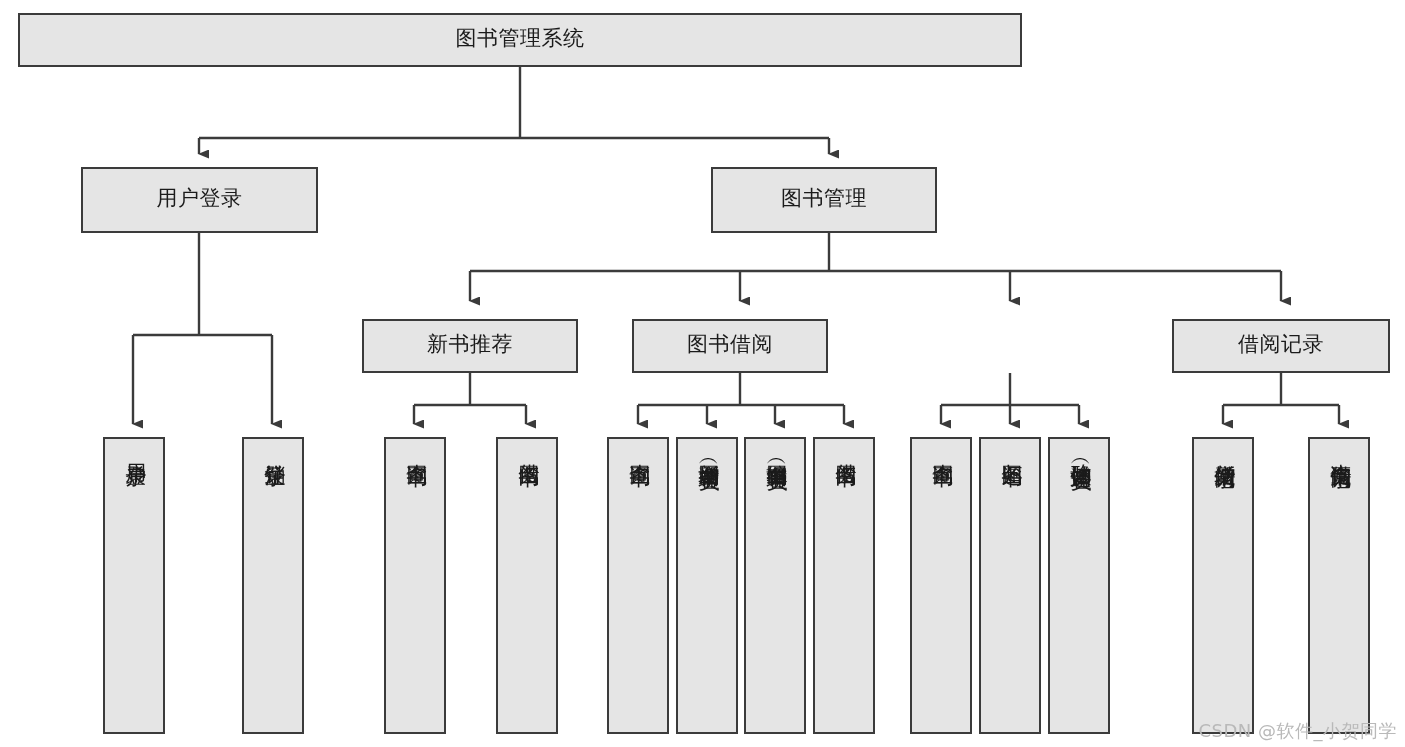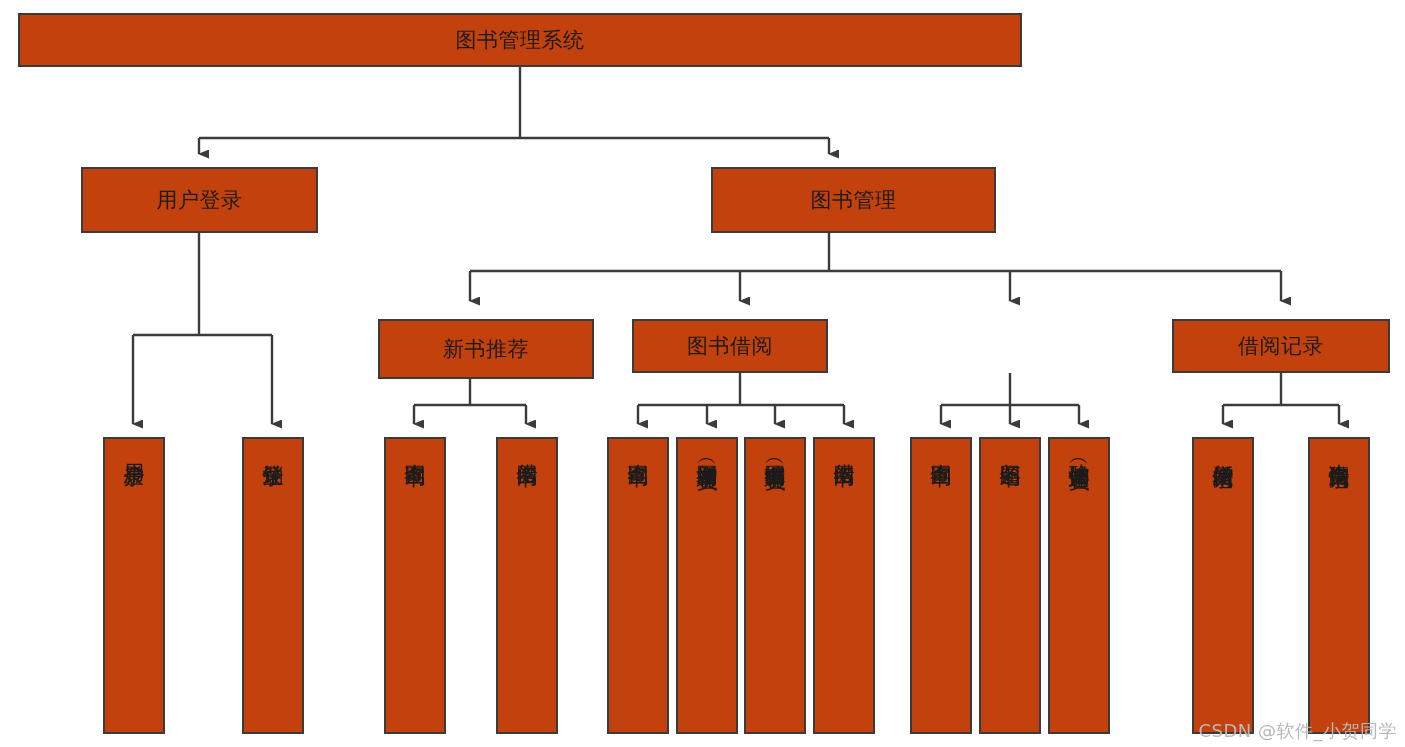--- a/index.html
+++ b/index.html
@@ -14,25 +14,26 @@
     position: relative;
     width: 1405px;
     height: 747px;
     background: #ffffff;
     overflow: hidden;
   }
   .node {
     position: absolute;
     box-sizing: border-box;
     border: 2px solid #3b3b3b;
-    background: #c2410c;
+    background: #e5e5e5;
     display: flex;
     align-items: center;
     justify-content: center;
     color: #1b1b1b;
+    font-family: Liberation Mono, monospace;
   }
   .node-label {
     display: block;
     text-align: center;
     line-height: 1.18;
     color: #1b1b1b;
   }
   
   .node.horiz .node-label {
     font-size: 21px;
@@ -132,25 +133,25 @@
     <path class="link-line" d="M1339,405 L1339,424" marker-end="url(#arrow)"></path>
   </svg>
 
   <div class="node horiz root" style="left:18px; top:13px; width:1004px; height:54px;">
     <span class="node-label">图书管理系统</span>
   </div>
 
   <div class="node horiz" style="left:81px; top:167px; width:237px; height:66px;">
     <span class="node-label">用户登录</span>
   </div>
-  <div class="node horiz" style="left:711px; top:167px; width:285px; height:66px;">
+  <div class="node horiz" style="left:711px; top:167px; width:226px; height:66px;">
     <span class="node-label">图书管理</span>
   </div>
 
-  <div class="node horiz" style="left:378px; top:319px; width:216px; height:60px;">
+  <div class="node horiz" style="left:362px; top:319px; width:216px; height:54px;">
     <span class="node-label">新书推荐</span>
   </div>
   <div class="node horiz" style="left:632px; top:319px; width:196px; height:54px;">
     <span class="node-label">图书借阅</span>
   </div>
   <div class="node horiz" style="left:1172px; top:319px; width:218px; height:54px;">
     <span class="node-label">借阅记录</span>
   </div>
 
   <div class="node vert" style="left:103px; top:437px; width:62px; height:297px;">

